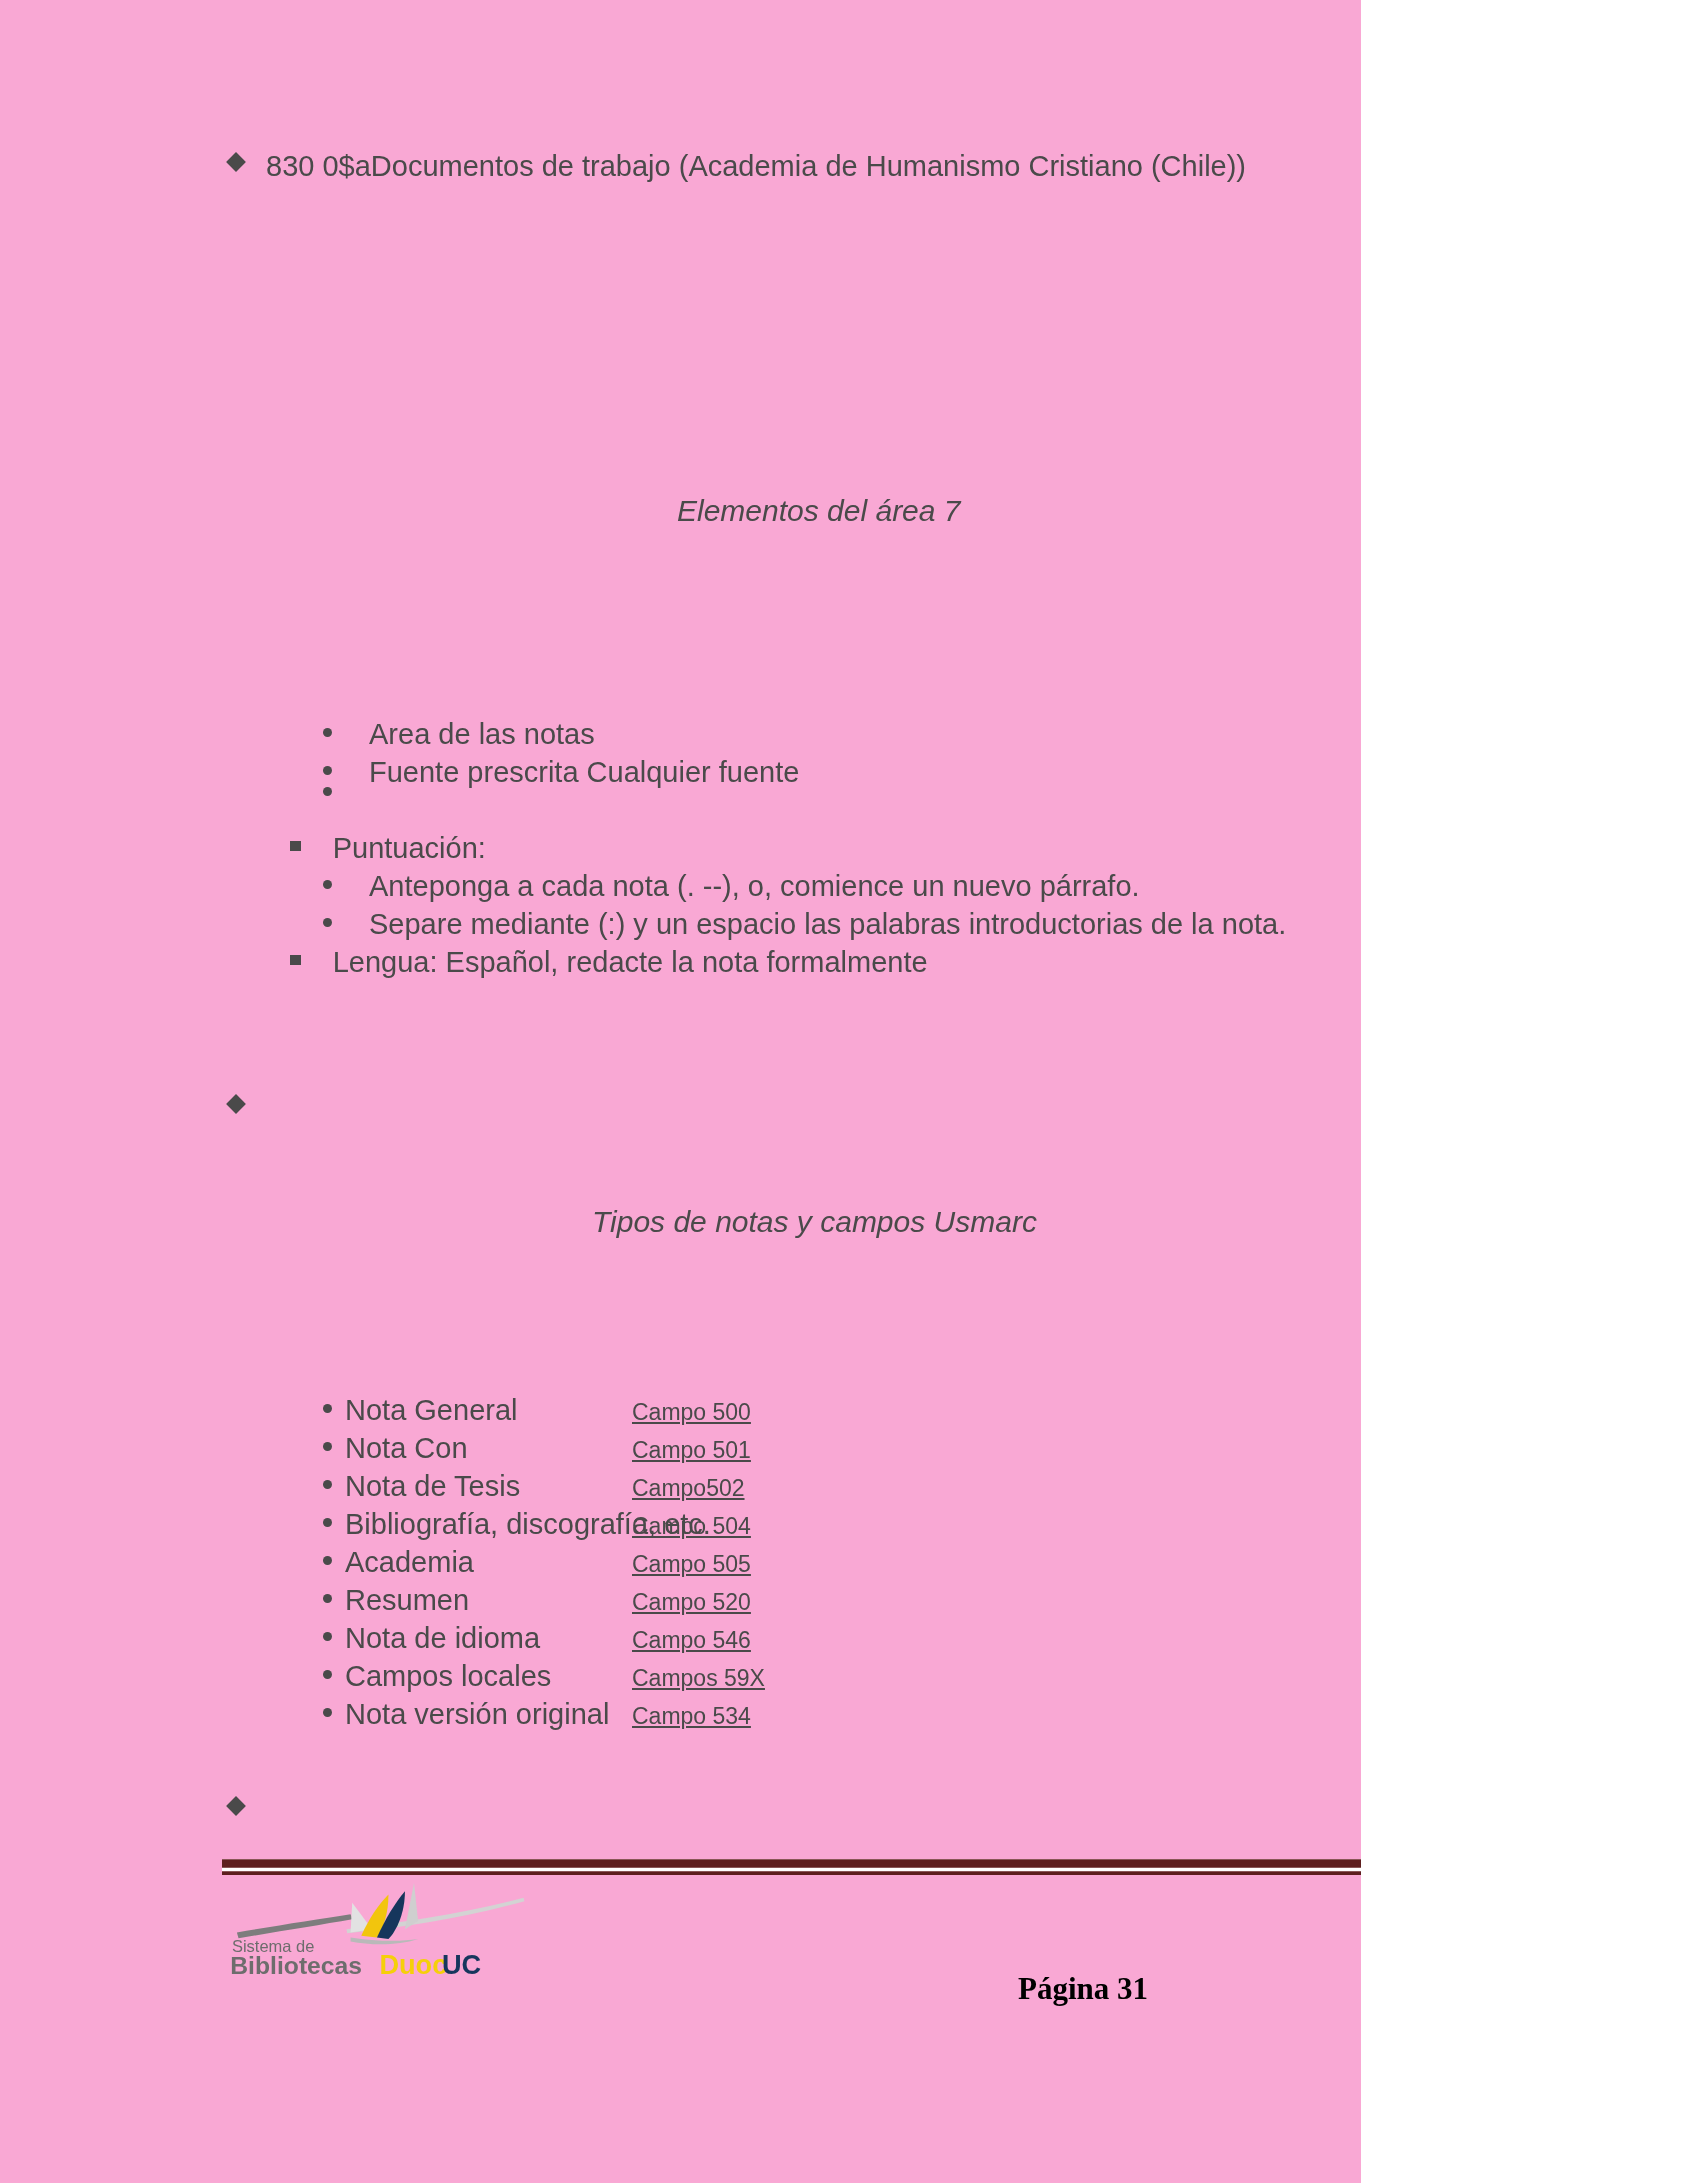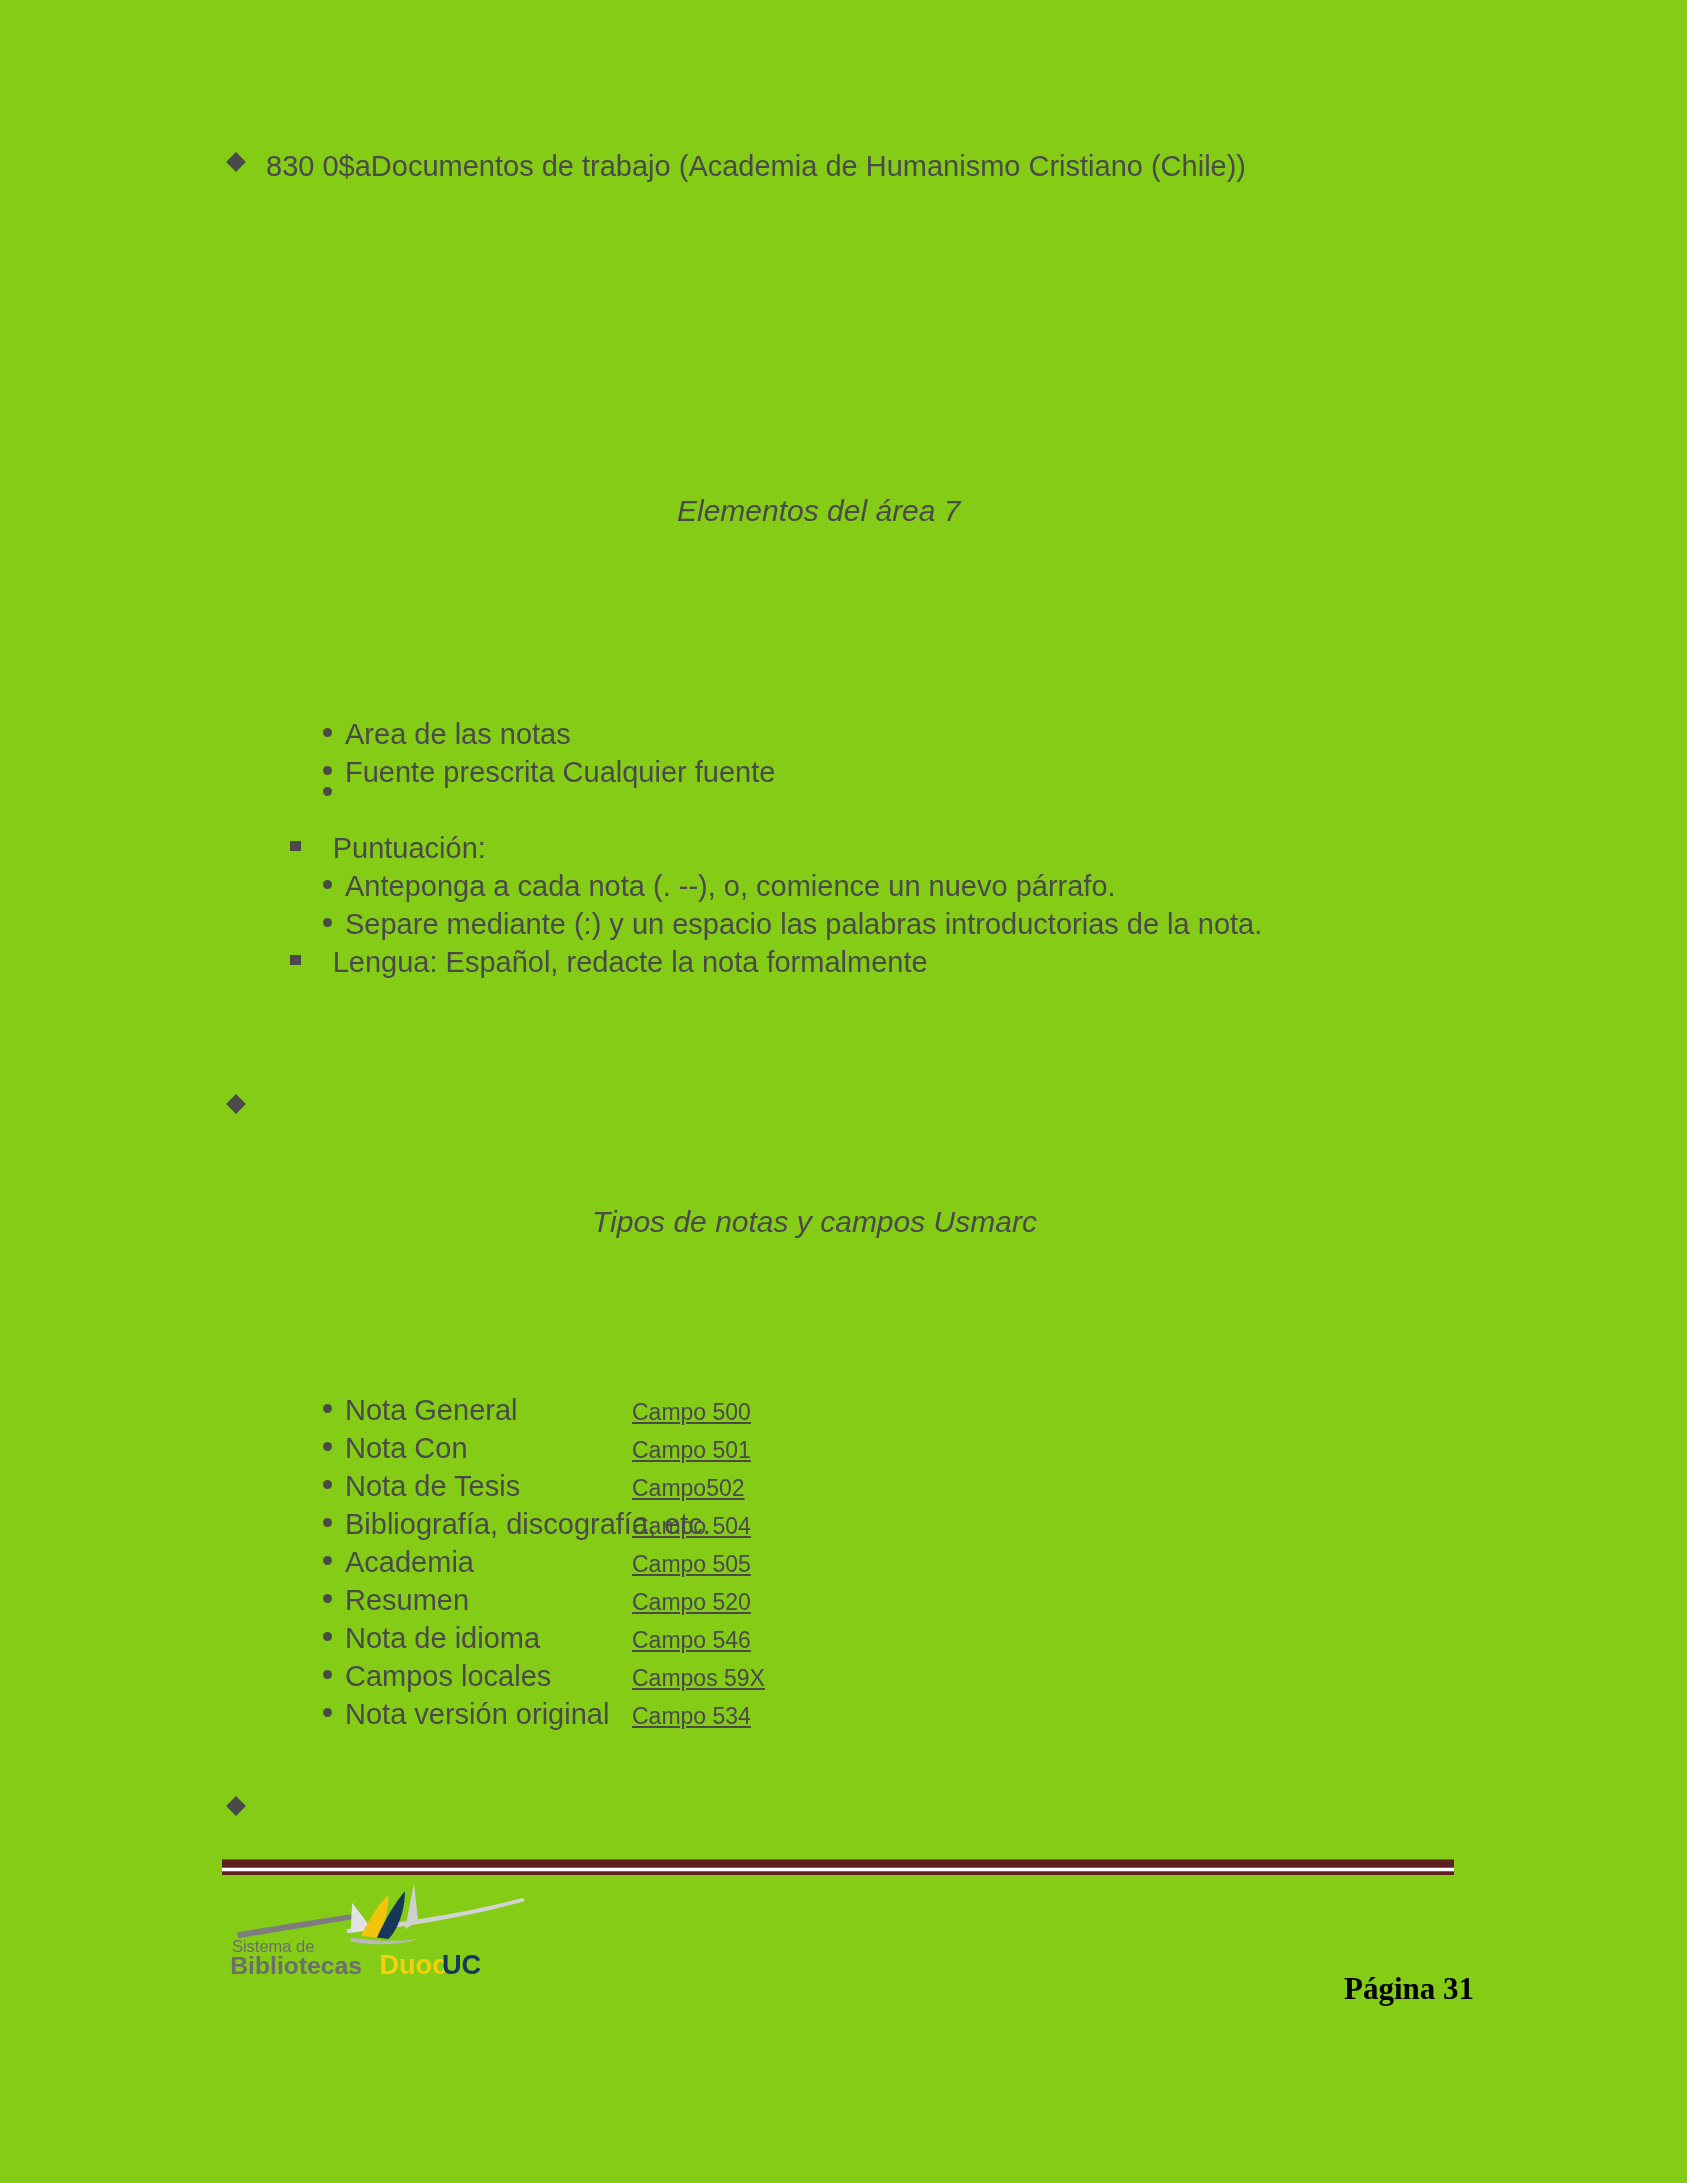--- a/index.html
+++ b/index.html
@@ -6,23 +6,23 @@
   html, body {
     margin: 0;
     padding: 0;
     background: #ffffff;
   }
   body {
     font-family: "Liberation Sans", sans-serif;
   }
   .page {
     position: relative;
-    width: 1687px;
+    width: 1361px;
     height: 2183px;
-    background: #84cc16;
+    background: #f9a8d4;
     overflow: hidden;
   }
 
   
   .diamond-row {
     position: absolute;
     display: flex;
     align-items: baseline;
   }
   .bullet-diamond {
@@ -79,21 +79,21 @@
     top: -6.6px;
   }
   .li .txt {
     color: #4a4a4a;
     font-size: 29px;
     white-space: nowrap;
   }
   .lvl-sub .txt { margin-left: 13px; }
   .lvl-mid .txt { margin-left: 32px; }
 
-  .lvl-sub  { padding-left: 82px; }
+  .lvl-sub  { padding-left: 82px; gap: 24px; }
   .lvl-mid  { padding-left: 49px; }
 
   
   .notes-list { position: absolute; }
   .notes-row {
     display: flex;
     align-items: baseline;
     height: 38px;
   }
   .notes-row .glyph {

